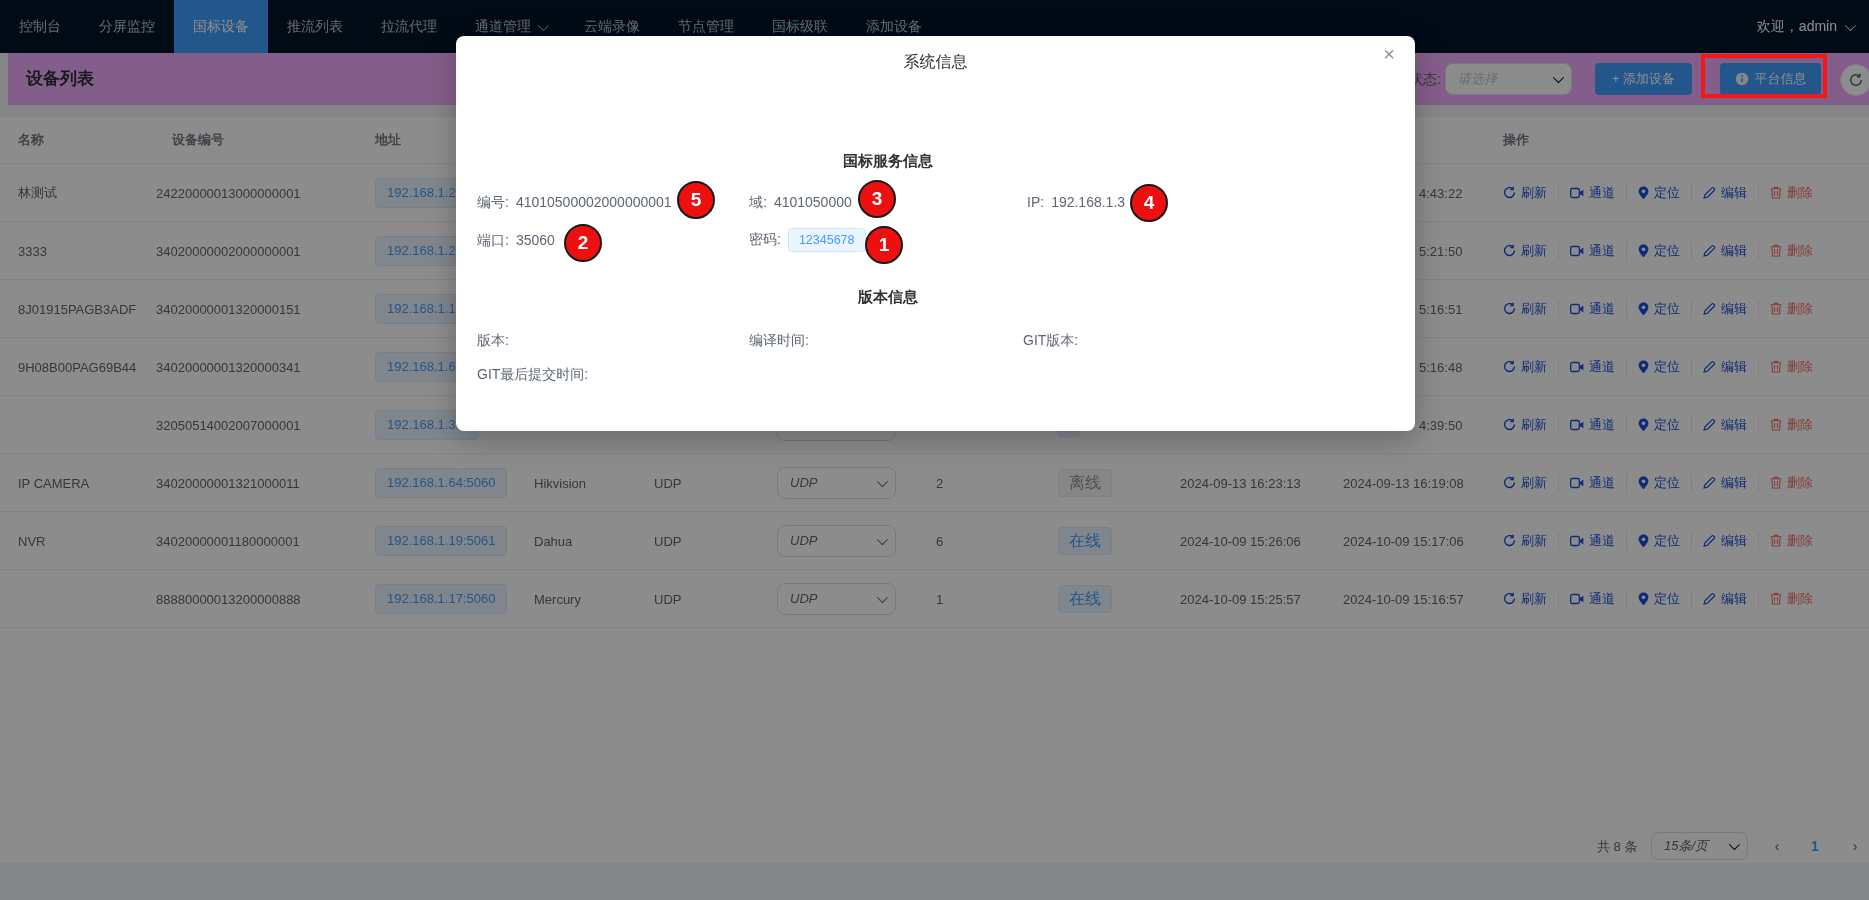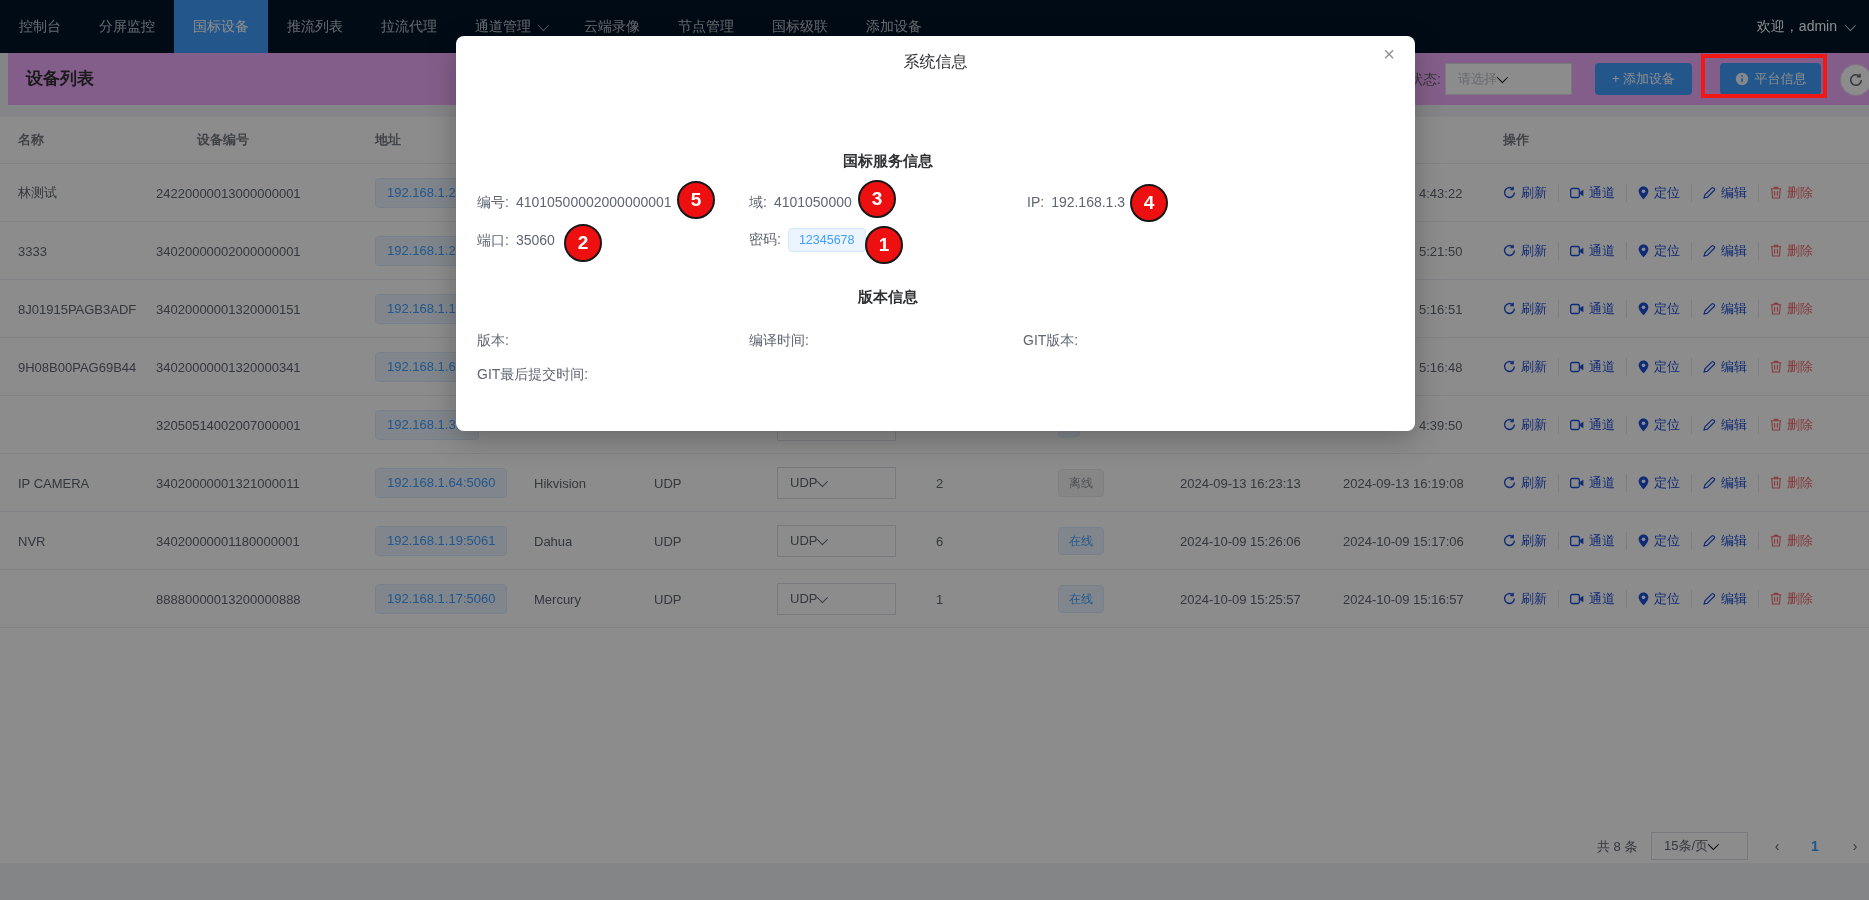--- a/index.html
+++ b/index.html
@@ -10,44 +10,44 @@
   .nav-item{display:flex;align-items:center;gap:7px;padding:0 19px;color:rgba(255,255,255,.72);font-size:14px;cursor:pointer;}
   .nav-item.active{background:#409eff;color:#fff;}
   .chev{width:7px;height:7px;border-right:1.6px solid currentColor;border-bottom:1.6px solid currentColor;
         transform:rotate(45deg) translateY(-2px);display:inline-block;}
   .chev-nav{opacity:.8;}
   .welcome{position:absolute;right:16px;top:0;height:53px;display:flex;align-items:center;gap:8px;color:#fff;font-size:14px;}
   
   .page-header{position:absolute;left:8px;top:53px;width:100%;height:52px;background:#f0abfc;}
   .page-title{position:absolute;left:18px;top:0;line-height:52px;font-size:17px;font-weight:700;color:#303133;}
   .filter-label{position:absolute;left:1375px;width:58px;top:0;line-height:52px;text-align:right;font-size:14px;color:#606266;white-space:nowrap;}
-  .select{box-sizing:border-box;border:1px solid #dcdfe6;border-radius:0;background:#fff;display:flex;align-items:center;padding:0 10px 0 12px;}
+  .select{box-sizing:border-box;border:1px solid #dcdfe6;border-radius:8px;background:#fff;display:flex;align-items:center;justify-content:space-between;padding:0 10px 0 12px;font-style:italic;}
   .filter-select{position:absolute;left:1437px;top:10px;width:127px;height:32px;}
   .placeholder{color:#bfc4cc;font-size:13px;}
   .btn{position:absolute;top:10px;height:32px;border:none;border-radius:4px;background:#409eff;color:#fff;font-size:13px;
        display:flex;align-items:center;justify-content:center;gap:6px;cursor:pointer;}
   .btn-add{left:1587px;width:97px;}
   .btn-platform{left:1712px;width:101px;}
   .refresh-fab{position:absolute;left:1832px;top:11px;width:30px;height:30px;border-radius:50%;background:#fff;
        border:1px solid #dcdfe6;display:flex;align-items:center;justify-content:center;color:#5f6673;cursor:pointer;}
   
   .table-card{position:absolute;left:0;top:117px;width:100%;height:746px;background:#fff;}
   .t-header{position:relative;height:46px;border-bottom:1px solid #ebeef5;background:#fff;}
   .th{position:absolute;top:50%;transform:translateY(-50%);font-size:13px;font-weight:700;color:#767b84;white-space:nowrap;}
-  .th-name{left:18px;} .th-did{left:172px;margin-left:25px;} .th-addr{left:375px;} .th-ops{left:1503px;}
+  .th-name{left:18px;} .th-did{left:172px;} .th-addr{left:375px;} .th-ops{left:1503px;}
   .row{position:relative;height:57px;border-bottom:1px solid #ebeef5;}
   .c{position:absolute;top:50%;transform:translateY(-50%);font-size:13px;color:#5f6673;white-space:nowrap;}
   .c-name{left:18px;} .c-did{left:156px;} .c-addr{left:375px;} .c-vendor{left:534px;} .c-transport{left:654px;}
   .c-sel{left:777px;} .c-ch{left:936px;} .c-status{left:1058px;} .c-t1{left:1180px;} .c-t2{left:1343px;}
   .c-t2p{left:1419px;} .c-ops{left:1503px;display:flex;align-items:center;}
   .addr-tag{display:inline-block;height:30px;line-height:28px;box-sizing:border-box;padding:0 11px;background:#ecf5ff;
        border:1px solid #d9ecff;border-radius:4px;color:#409eff;font-size:13px;}
   .sel-box{width:119px;height:32px;box-sizing:border-box;}
   .sel-text{font-size:13px;color:#5f6673;}
-  .badge{display:inline-block;height:28px;line-height:26px;box-sizing:border-box;padding:0 10px;border-radius:4px;font-size:12px;}
+  .badge{display:inline-block;height:28px;line-height:26px;box-sizing:border-box;padding:0 10px;border-radius:4px;font-size:16px;}
   .badge.online{background:#ecf5ff;border:1px solid #d9ecff;color:#409eff;}
   .badge.offline{background:#f4f4f5;border:1px solid #e9e9eb;color:#909399;}
   .op{display:inline-flex;align-items:center;gap:5px;color:#1d4ed8;font-size:13px;text-decoration:none;padding:0 11px;
       border-left:1px solid #e3e8ee;cursor:pointer;}
   .op:first-child{border-left:none;padding-left:0;}
   .op.danger{color:#f56c6c;}
   .op-icon{display:inline-flex;align-items:center;}
   
   .pagination{position:absolute;left:0;top:713px;width:100%;height:33px;}
   .pg-total{position:absolute;left:1597px;line-height:33px;font-size:13px;color:#5f6673;}

